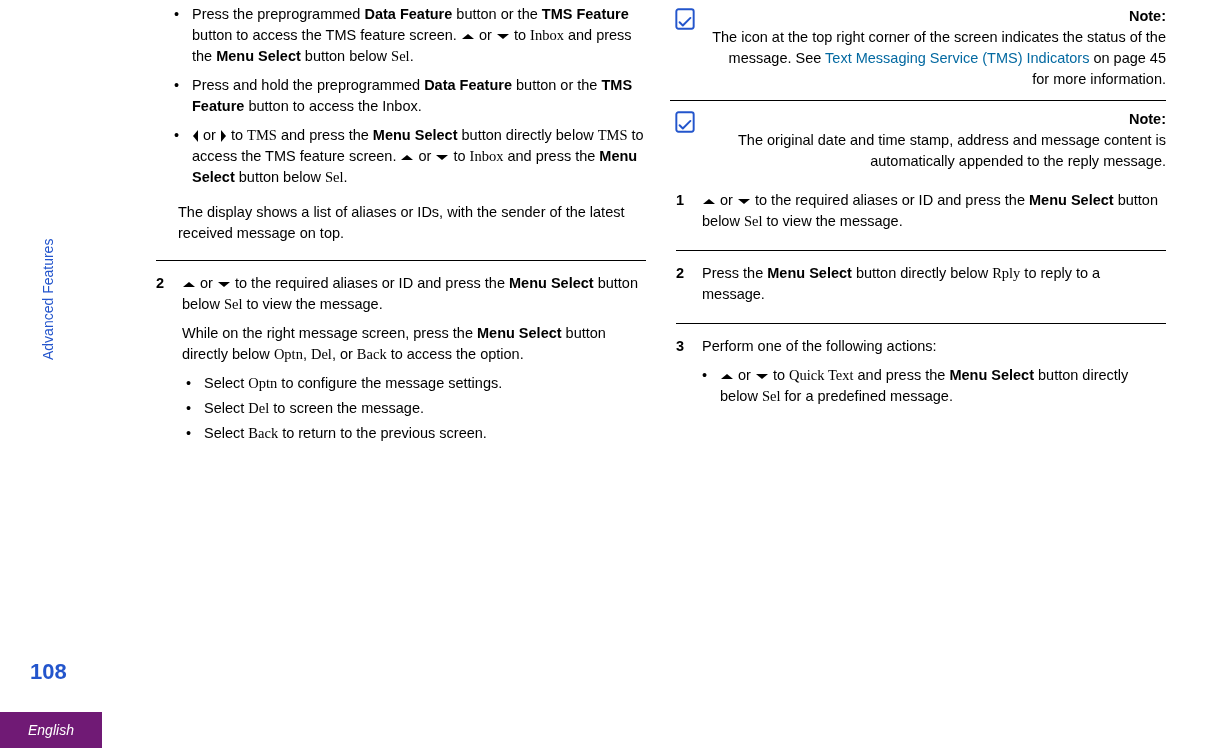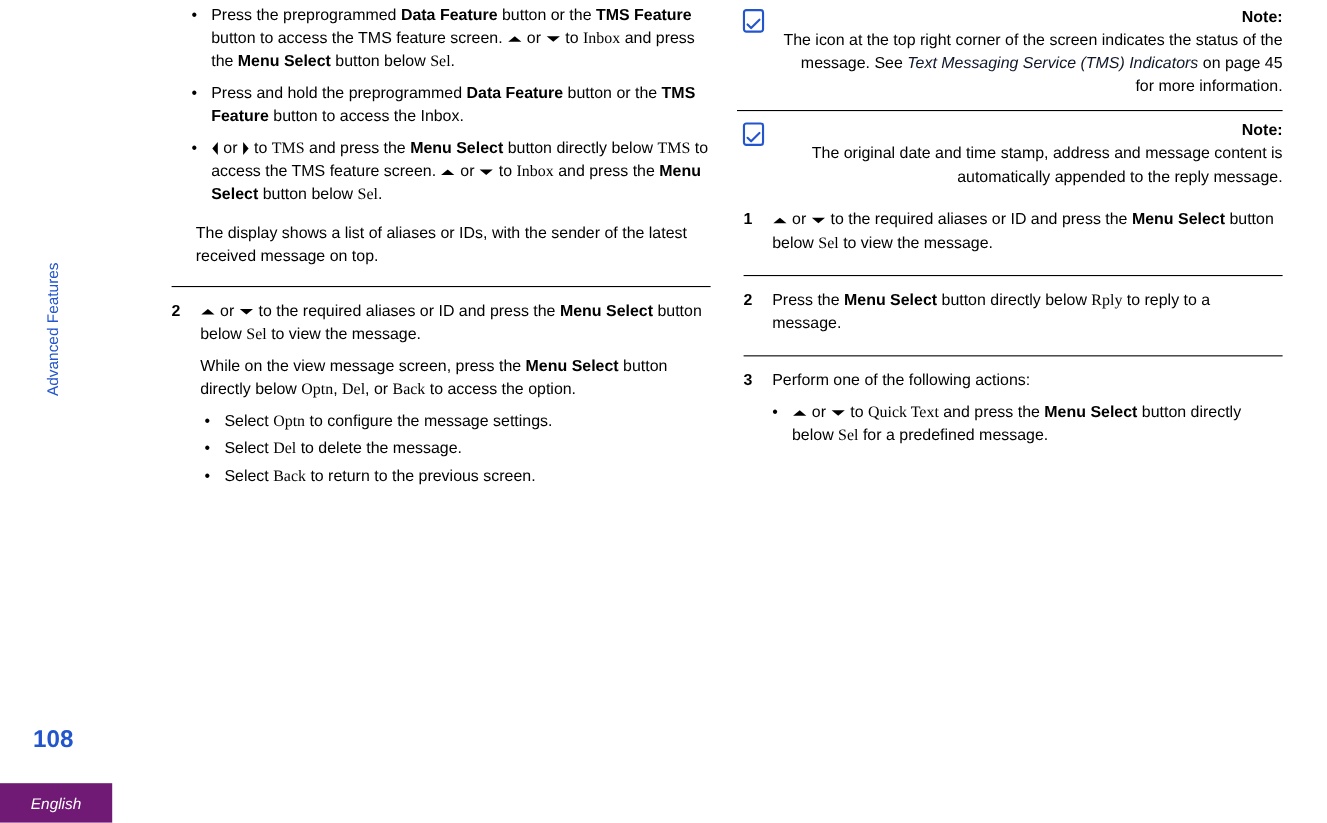--- a/index.html
+++ b/index.html
@@ -130,21 +130,21 @@
   }
   .note-body { flex: 1; }
   .note-title { font-weight: bold; }
   .section-title {
     font-weight: bold;
     font-style: italic;
     margin: 2px 0 10px 0;
   }
   b { font-weight: bold; }
   .sc { font-family: Georgia, 'Times New Roman', serif; }
-  .link { color: #0f172a; font-style: italic; }
+  .link { color: #0369a1; }
   .arrow-up, .arrow-down, .arrow-left, .arrow-right {
     display: inline-block;
     width: 0; height: 0;
     vertical-align: middle;
     margin: 0 1px;
   }
   .arrow-up { border-left: 6px solid transparent; border-right: 6px solid transparent; border-bottom: 5px solid #000; }
   .arrow-down { border-left: 6px solid transparent; border-right: 6px solid transparent; border-top: 5px solid #000; }
   .arrow-left { border-top: 6px solid transparent; border-bottom: 6px solid transparent; border-right: 5px solid #000; }
   .arrow-right { border-top: 6px solid transparent; border-bottom: 6px solid transparent; border-left: 5px solid #000; }
@@ -194,25 +194,25 @@
 
       <hr class="hr">
 
       <div class="step">
         <div class="step-num">2</div>
         <div class="step-body">
           <p>
             <span class="arrow-up"></span><span> or </span><span class="arrow-down"></span><span> to the required aliases or ID and press the </span><b>Menu Select</b><span> button below </span><span class="sc">Sel</span><span> to view the message.</span>
           </p>
           <p>
-            <span>While on the view message screen, press the </span><b>Menu Select</b><span> button directly below </span><span class="sc">Optn</span><span>, </span><span class="sc">Del</span><span>, or </span><span class="sc">Back</span><span> to access the option.</span>
+            <span>While on the right message screen, press the </span><b>Menu Select</b><span> button directly below </span><span class="sc">Optn</span><span>, </span><span class="sc">Del</span><span>, or </span><span class="sc">Back</span><span> to access the option.</span>
           </p>
           <ul class="sub-bullets">
             <li><span>Select </span><span class="sc">Optn</span><span> to configure the message settings.</span></li>
-            <li><span>Select </span><span class="sc">Del</span><span> to delete the message.</span></li>
+            <li><span>Select </span><span class="sc">Del</span><span> to screen the message.</span></li>
             <li><span>Select </span><span class="sc">Back</span><span> to return to the previous screen.</span></li>
           </ul>
         </div>
       </div>
     </div>
 
     <div class="col">
       <div class="note">
         <div class="note-icon">
           <svg viewBox="0 0 24 24" width="26" height="26" fill="none" stroke="#2355cc" stroke-width="1.8">

